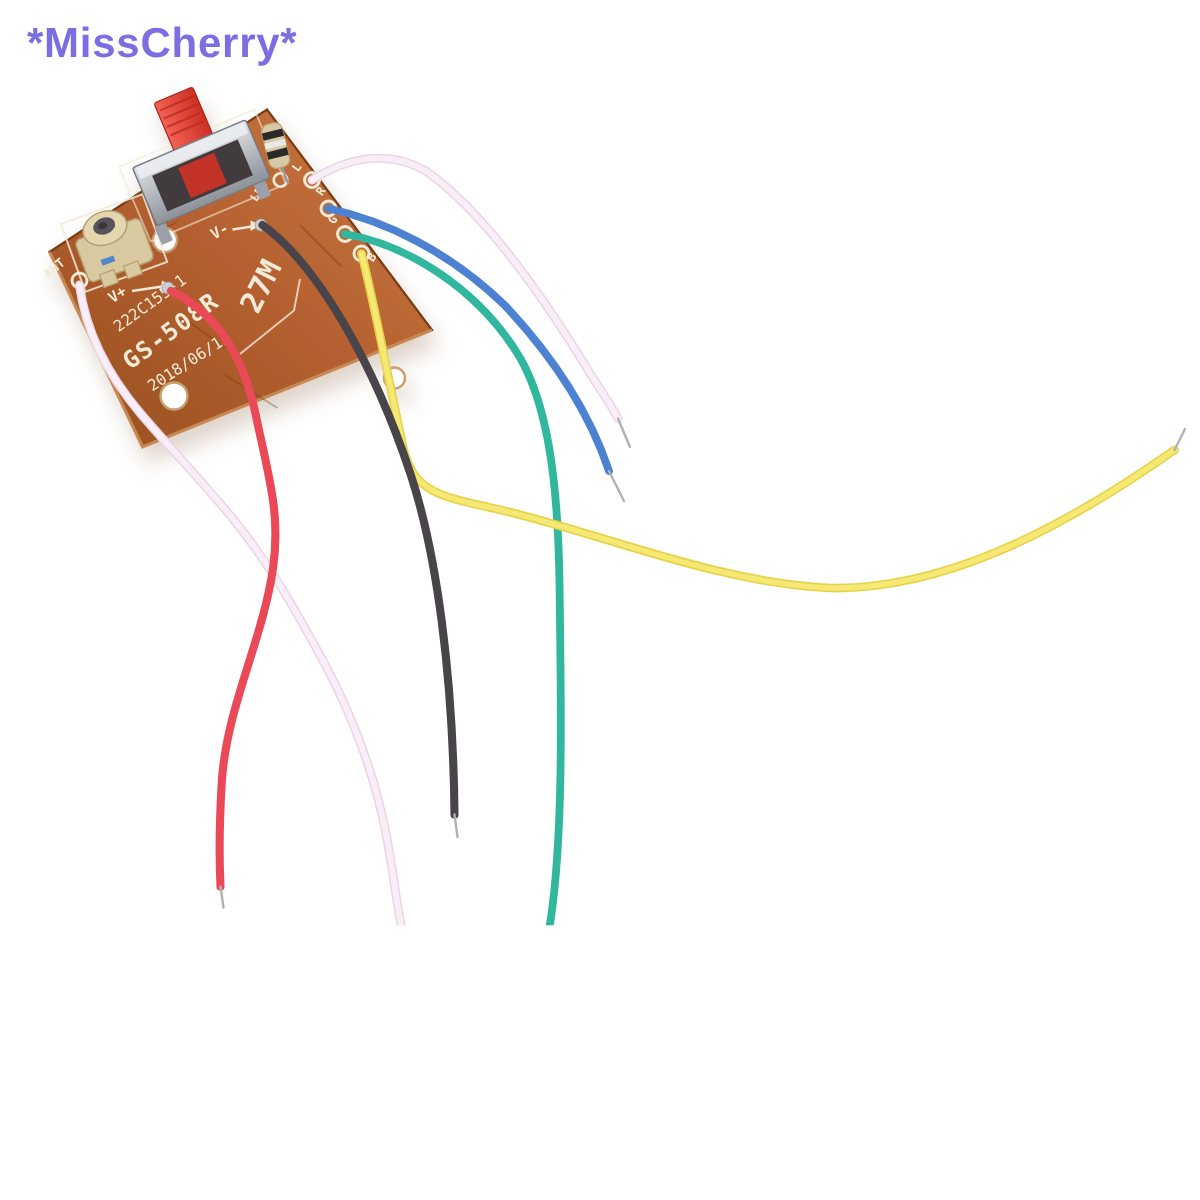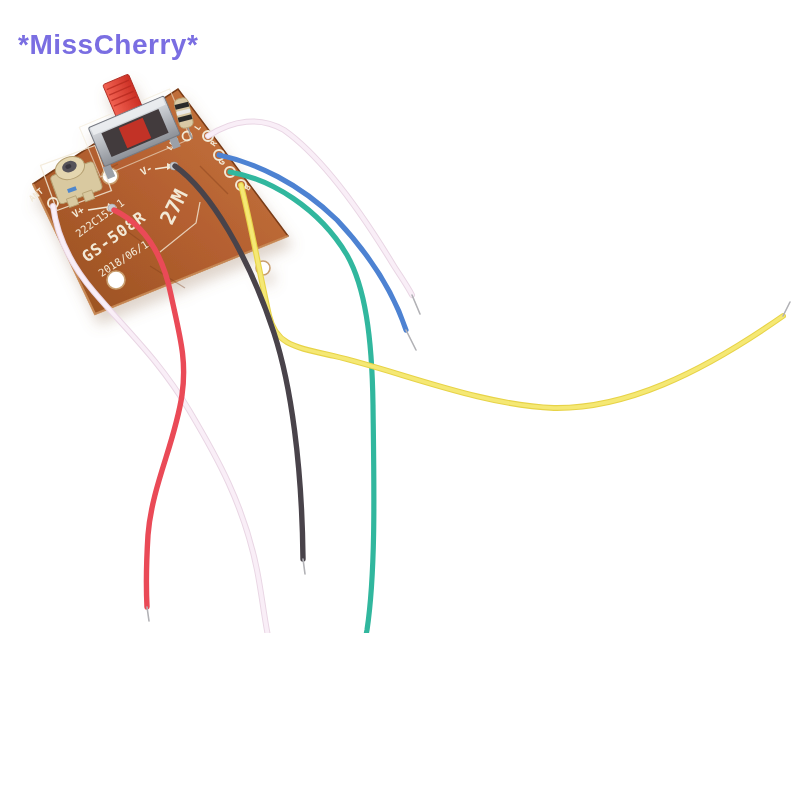--- a/index.html
+++ b/index.html
@@ -1,17 +1,17 @@
 <!DOCTYPE html>
 <html><head>
 <meta charset="utf-8">
 <style>
   html,body{margin:0;padding:0;background:#ffffff;}
   .stage{position:relative;width:800px;height:617px;background:#ffffff;overflow:hidden;
-         font-family:"Liberation Sans",sans-serif;margin-top:16px;}
+         font-family:"Liberation Sans",sans-serif;}
   svg{display:block;}
   .silk{fill:#f2e9d6;font-family:"DejaVu Sans Mono",monospace;}
   .silkline{stroke:#f2e9d6;fill:none;}
   text{user-select:none;}
 </style>
 </head>
 <body>
 
 <div class="stage">
 <svg width="800" height="800" viewBox="0 0 800 800">

